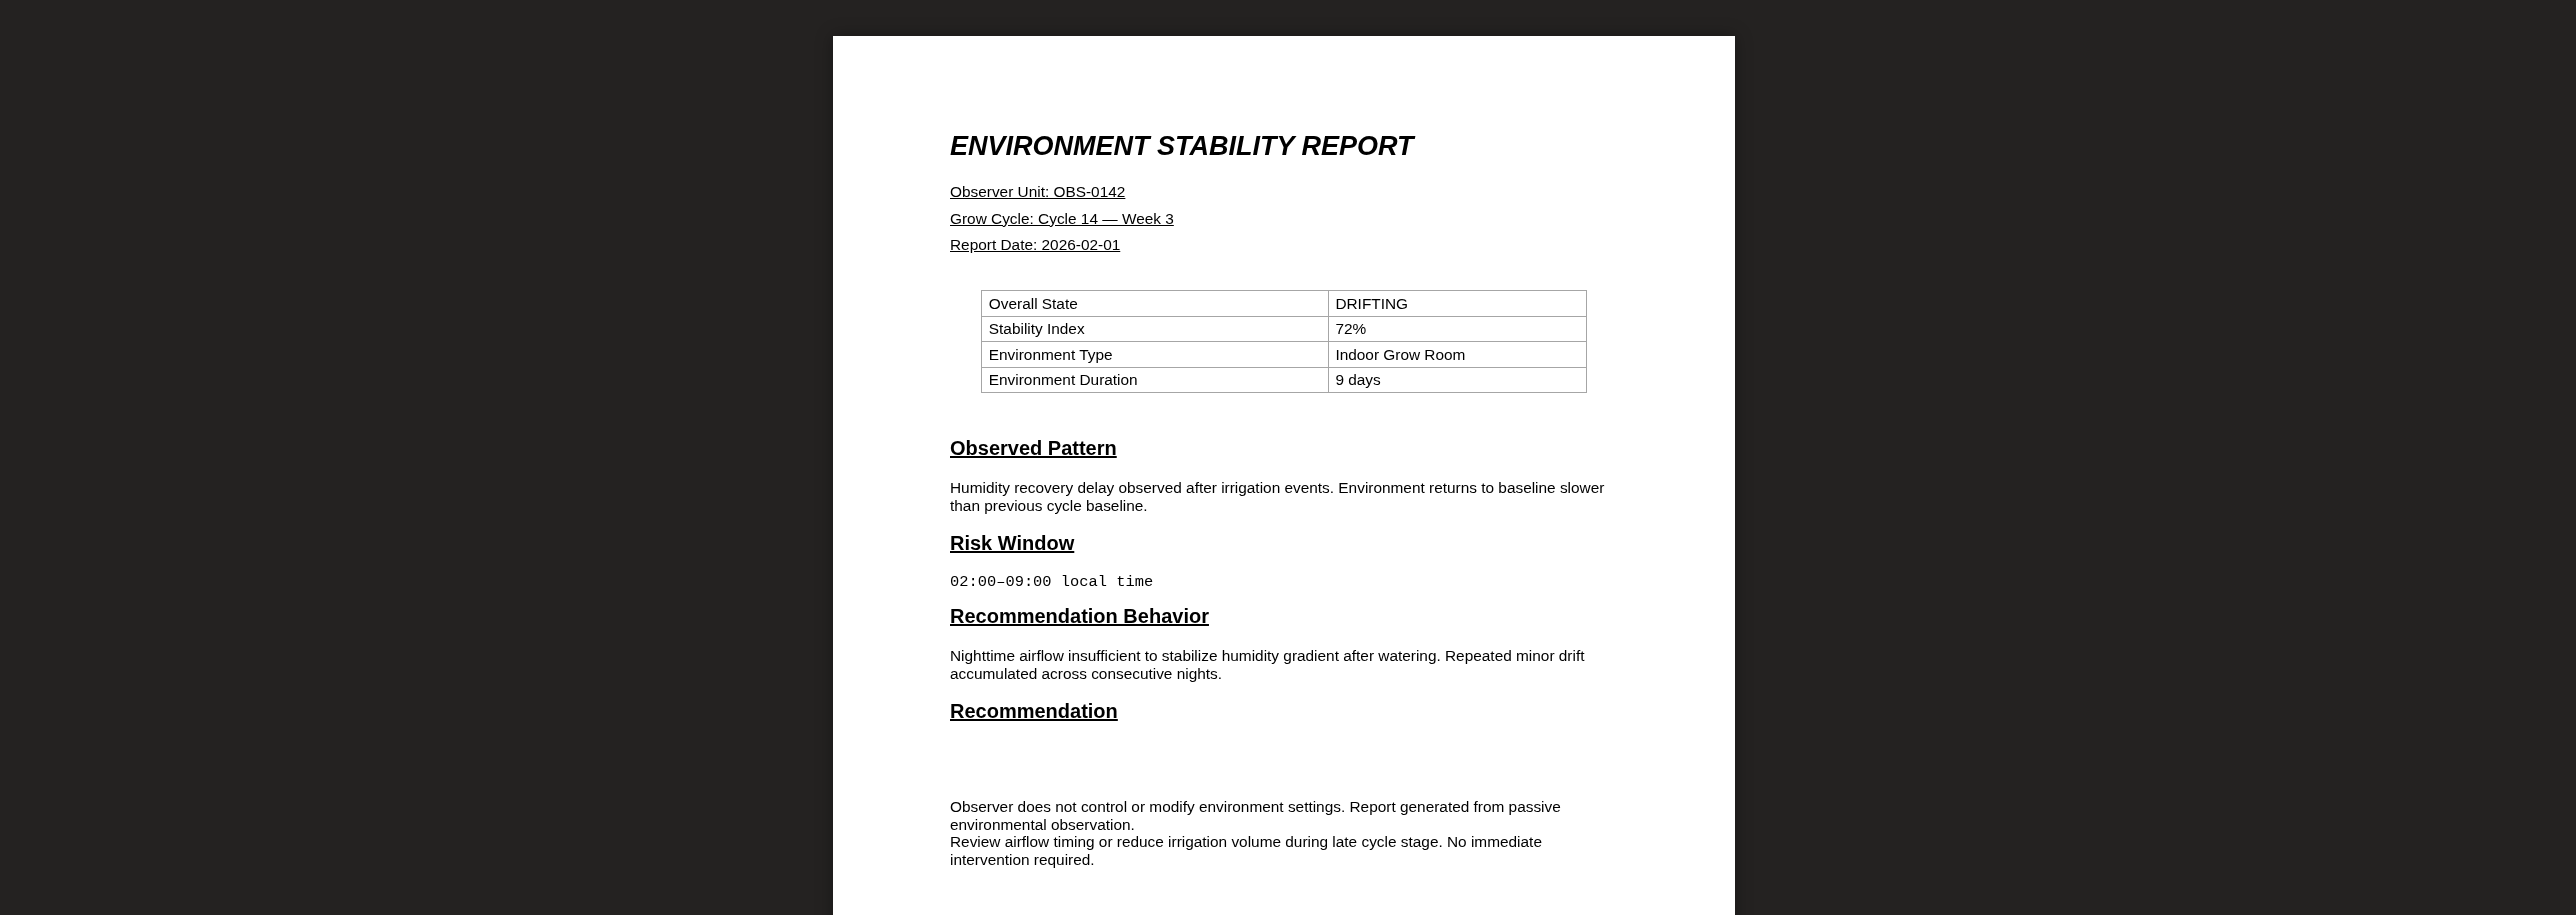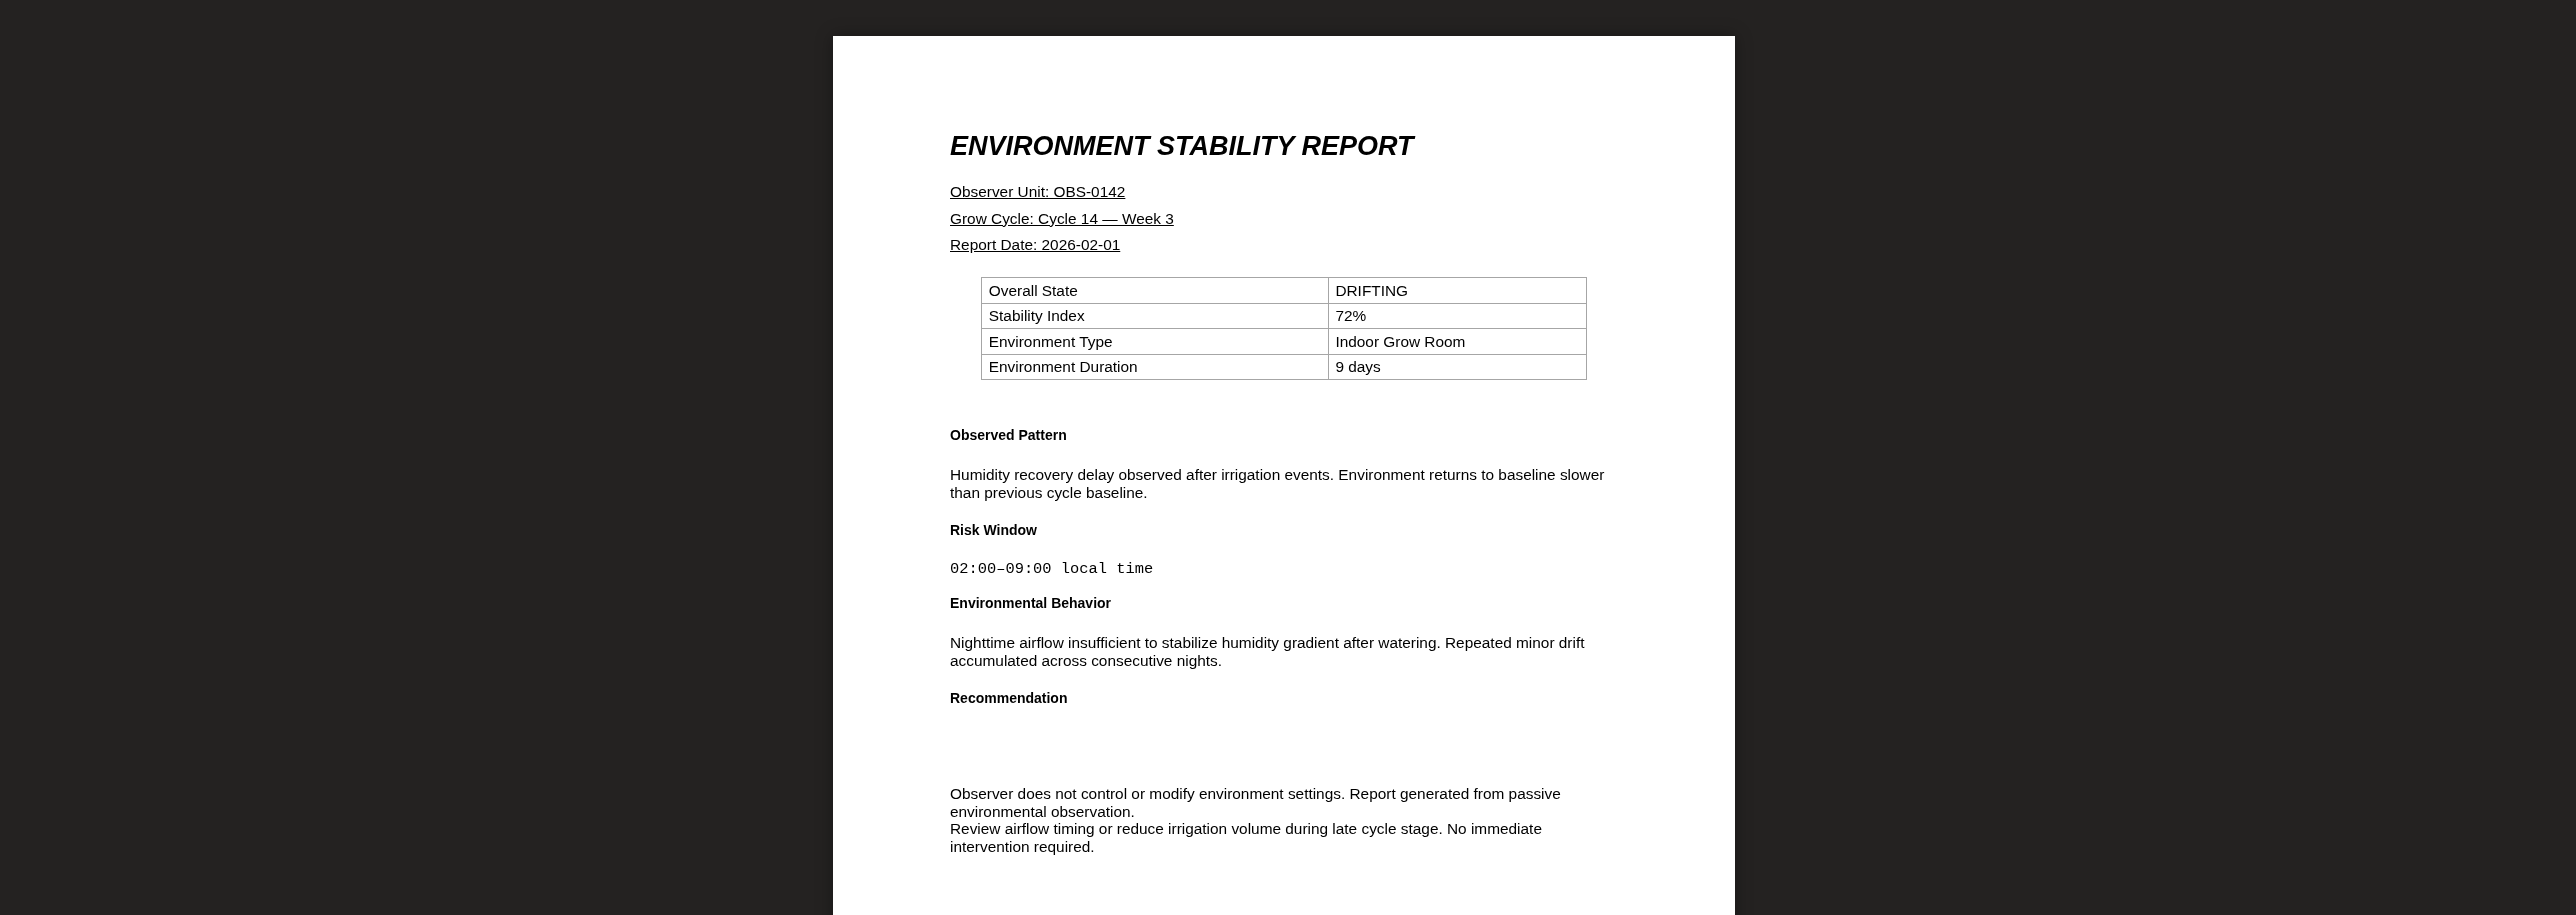--- a/index.html
+++ b/index.html
@@ -32,38 +32,39 @@
     font-style: italic;
   }
   .meta {
     font-size: 15.4px;
     line-height: 17.7px;
     margin: 0 0 8.6px 0;
     text-decoration: underline;
   }
   table.summary {
     border-collapse: collapse;
-    margin: 15px 0 0 31px;
+    margin: 28px 0 0 31px;
     padding-left: 36px;
   }
   table.summary td {
     border: 0.9px solid #a6a6a6;
     font-size: 15.4px;
     line-height: 17.7px;
     padding: 3.4px 6.8px;
     vertical-align: middle;
   }
   td.c1 { width: 332px; }
   td.c2 { width: 244px; }
   h2 {
-    font-size: 14px;
+    font-size: 20px;
     line-height: 21.7px;
     font-weight: 700;
     margin: 10.3px 0 19px 0;
     white-space: nowrap;
+    text-decoration: underline;
   }
   h2.first { margin-top: 45px; }
   .body {
     font-size: 15.4px;
     line-height: 17.7px;
     margin: 0 0 8.6px 0;
     width: 673px;
   }
   .mono {
     font-family: "Liberation Mono", monospace;
@@ -104,21 +105,21 @@
       </tr>
     </tbody>
   </table>
 
   <h2 class="first">Observed Pattern</h2>
   <p class="body">Humidity recovery delay observed after irrigation events. Environment returns to baseline slower than previous cycle baseline.</p>
 
   <h2>Risk Window</h2>
   <p class="mono">02:00–09:00 local time</p>
 
-  <h2>Environmental Behavior</h2>
+  <h2>Recommendation Behavior</h2>
   <p class="body">Nighttime airflow insufficient to stabilize humidity gradient after watering. Repeated minor drift accumulated across consecutive nights.</p>
 
   <h2>Recommendation</h2>
   <p class="body footer">Observer does not control or modify environment settings. Report generated from passive environmental observation.</p>
 
   <p class="body">Review airflow timing or reduce irrigation volume during late cycle stage. No immediate intervention required.</p>
 
 </div>
 
 

